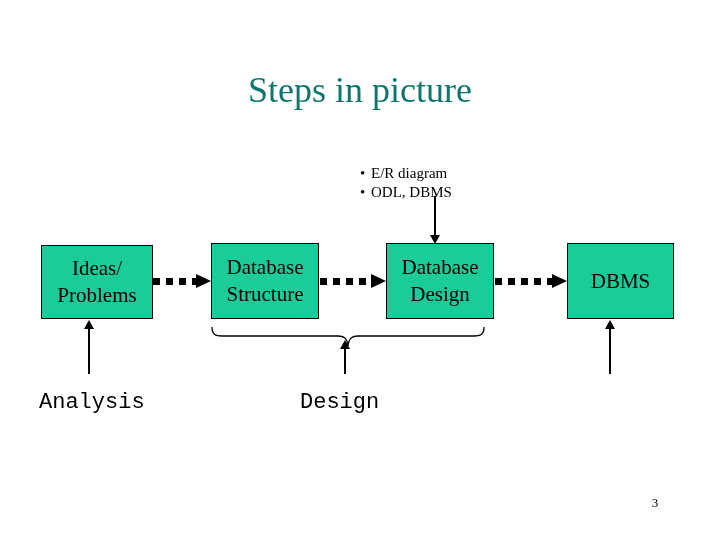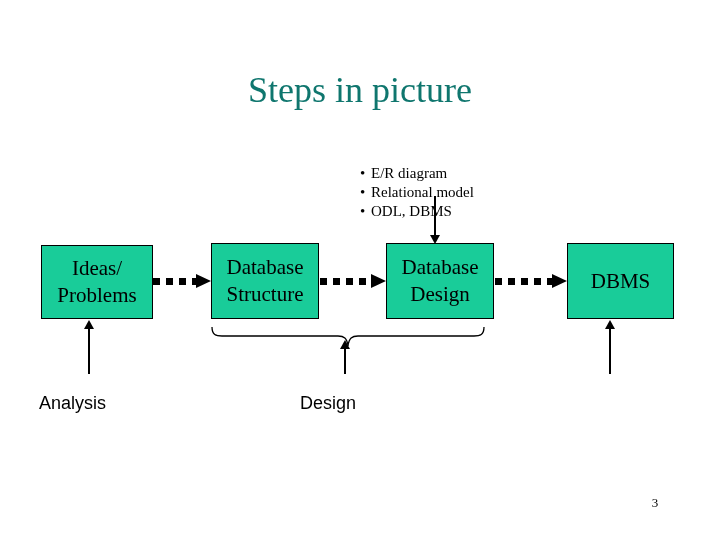--- a/index.html
+++ b/index.html
@@ -155,24 +155,24 @@
     left: 210px;
     top: 326px;
     width: 276px;
     height: 22px;
   }
   #brace svg { display: block; }
 
   
   .stage-label {
     position: absolute;
-    font-size: 18px;
+    font-size: 22px;
     line-height: 26px;
     white-space: nowrap;
-    font-family: Liberation Sans, sans-serif;
+    font-family: Liberation Mono, monospace;
     color: #000000;
   }
   #label-analysis { left: 39px;  top: 390px; }
   #label-design   { left: 300px; top: 390px; }
   #label-impl     { left: 497px; top: 390px; }
 
   
   #page-number {
     position: absolute;
     left: 640px;
@@ -190,23 +190,20 @@
 
 <div id="slide">
 
   <div id="title">Steps in picture</div>
 
   <div id="bullets">
     <div class="bullet-row">
       <span class="bullet-dot">•</span><span>E/R diagram</span>
     </div>
     <div class="bullet-row">
-      <span class="bullet-dot">•</span><span>Relational model</span>
-    </div>
-    <div class="bullet-row">
       <span class="bullet-dot">•</span><span>ODL, DBMS</span>
     </div>
   </div>
 
   <div class="v-arrow" id="arrow-bullets-down">
     <span class="shaft"></span>
     <span class="head"></span>
   </div>
 
   <div class="flow-box" id="box-ideas">

